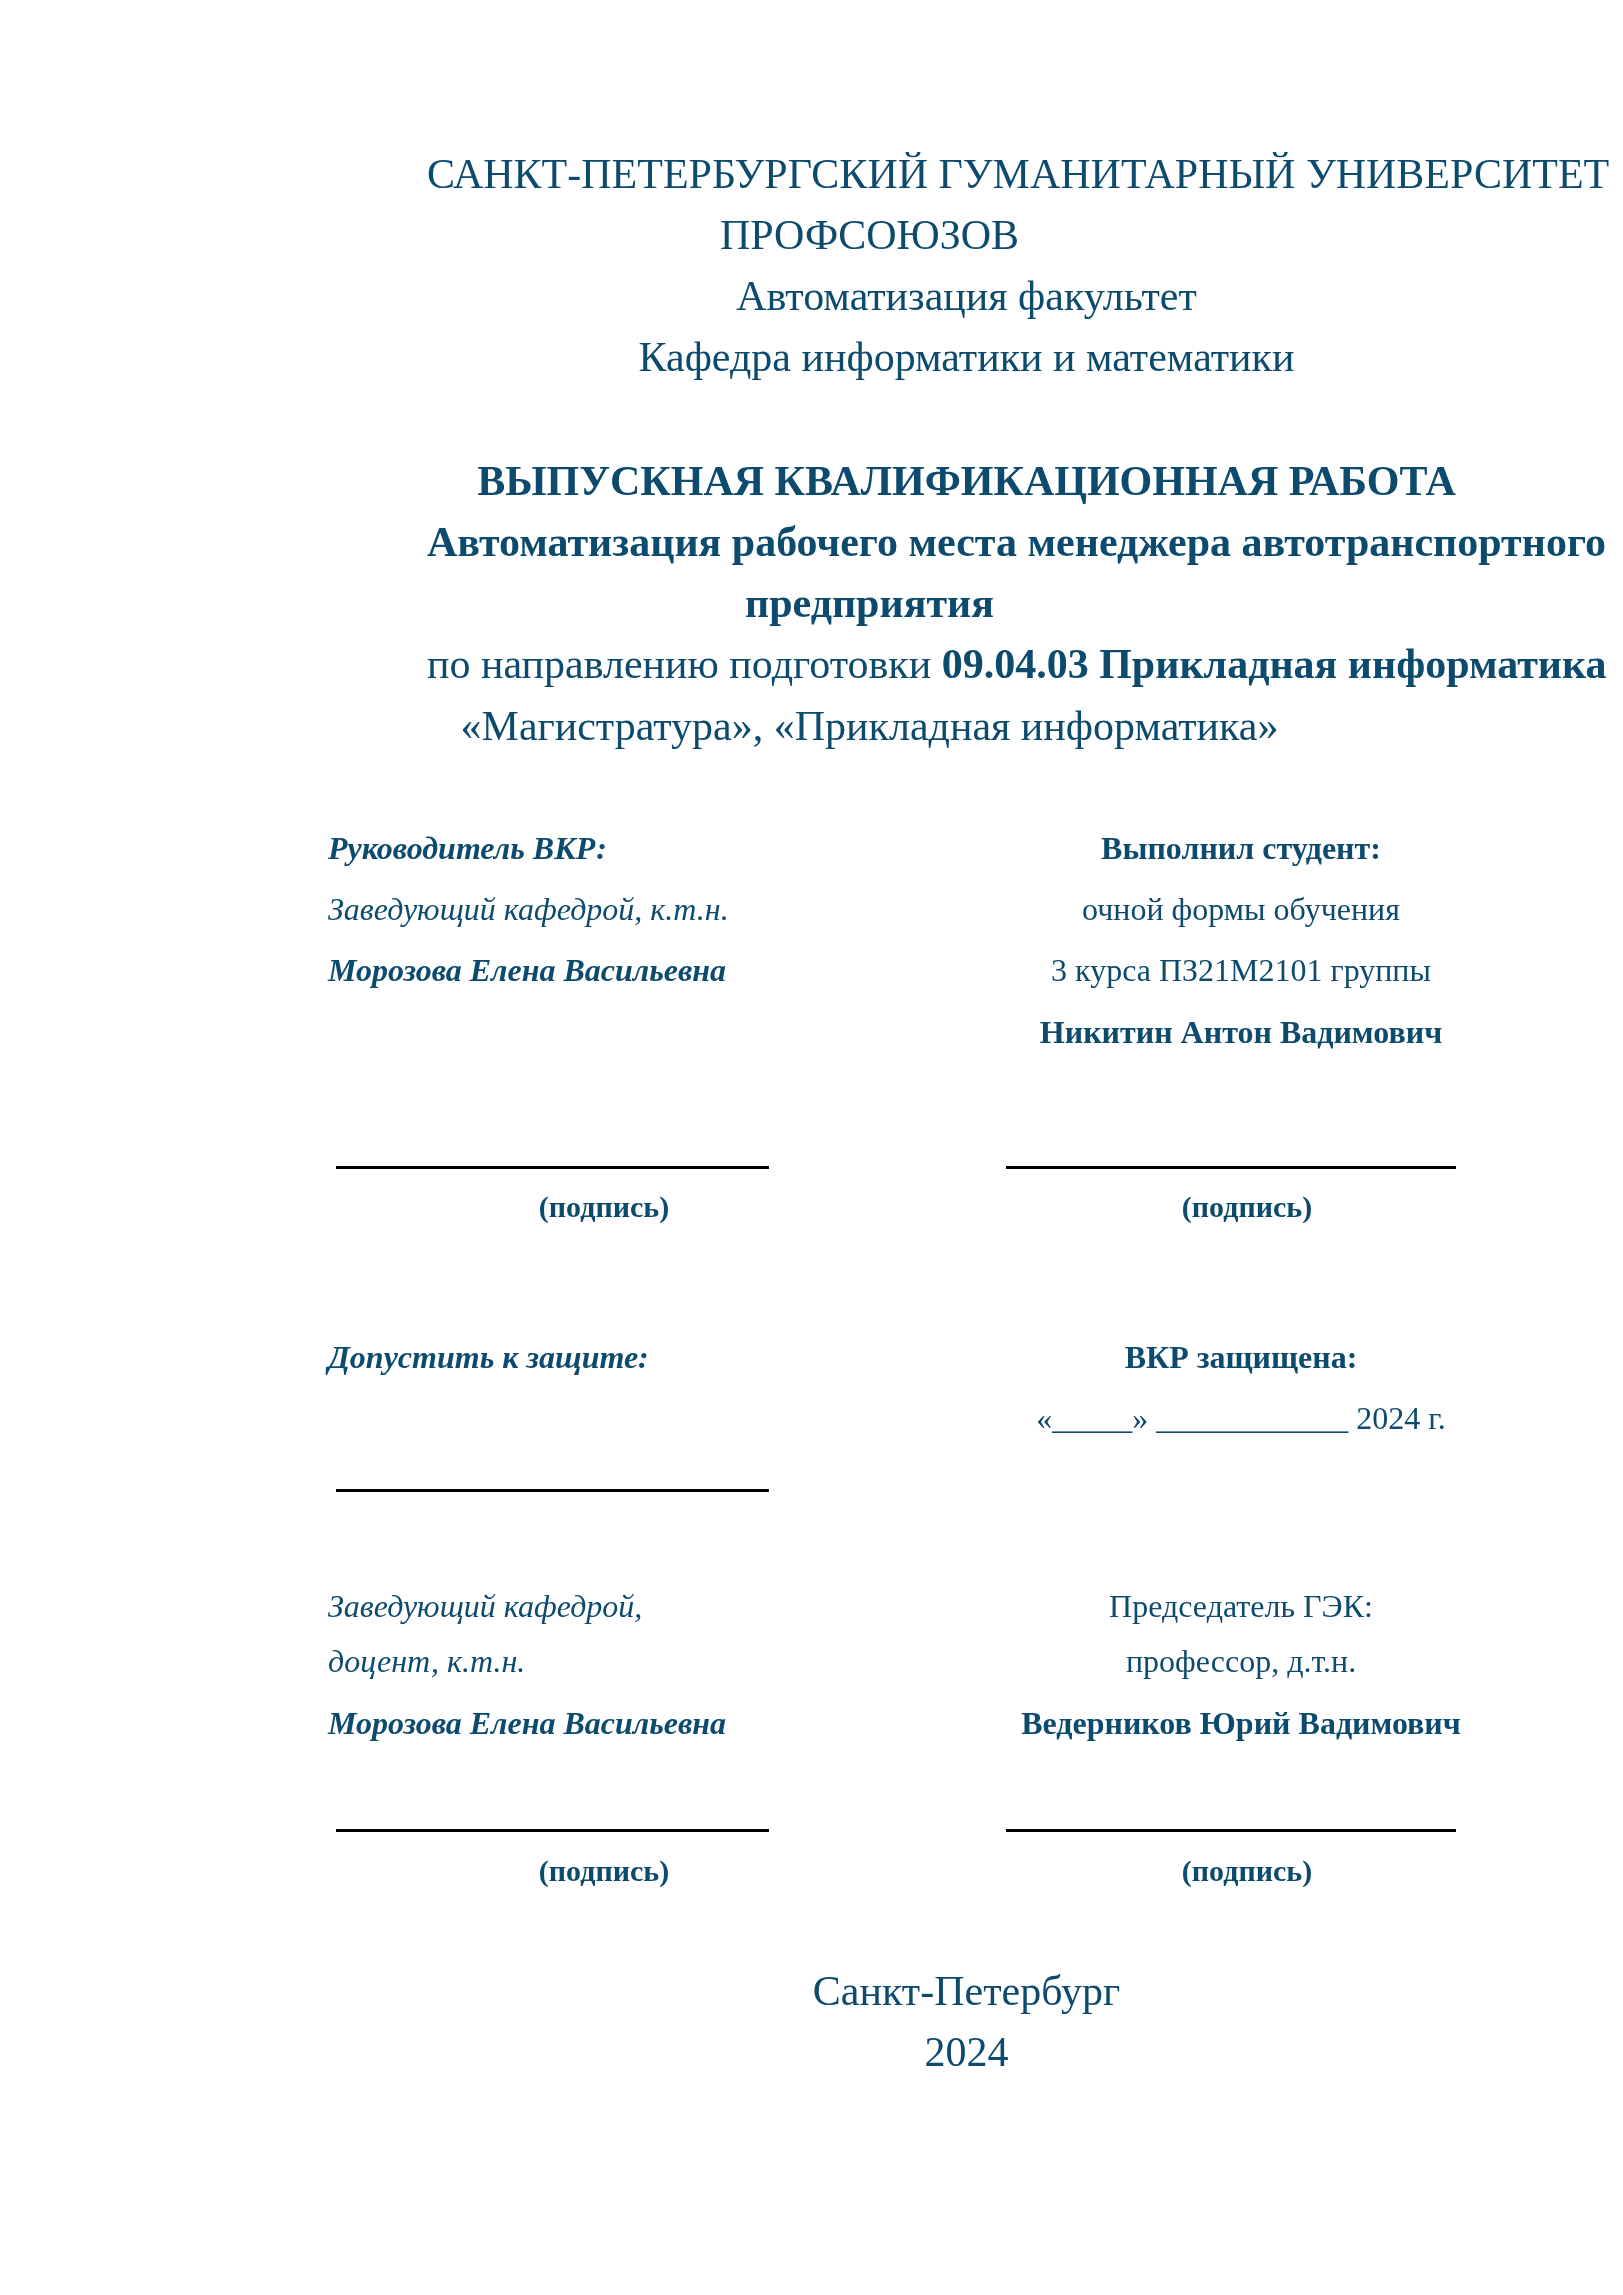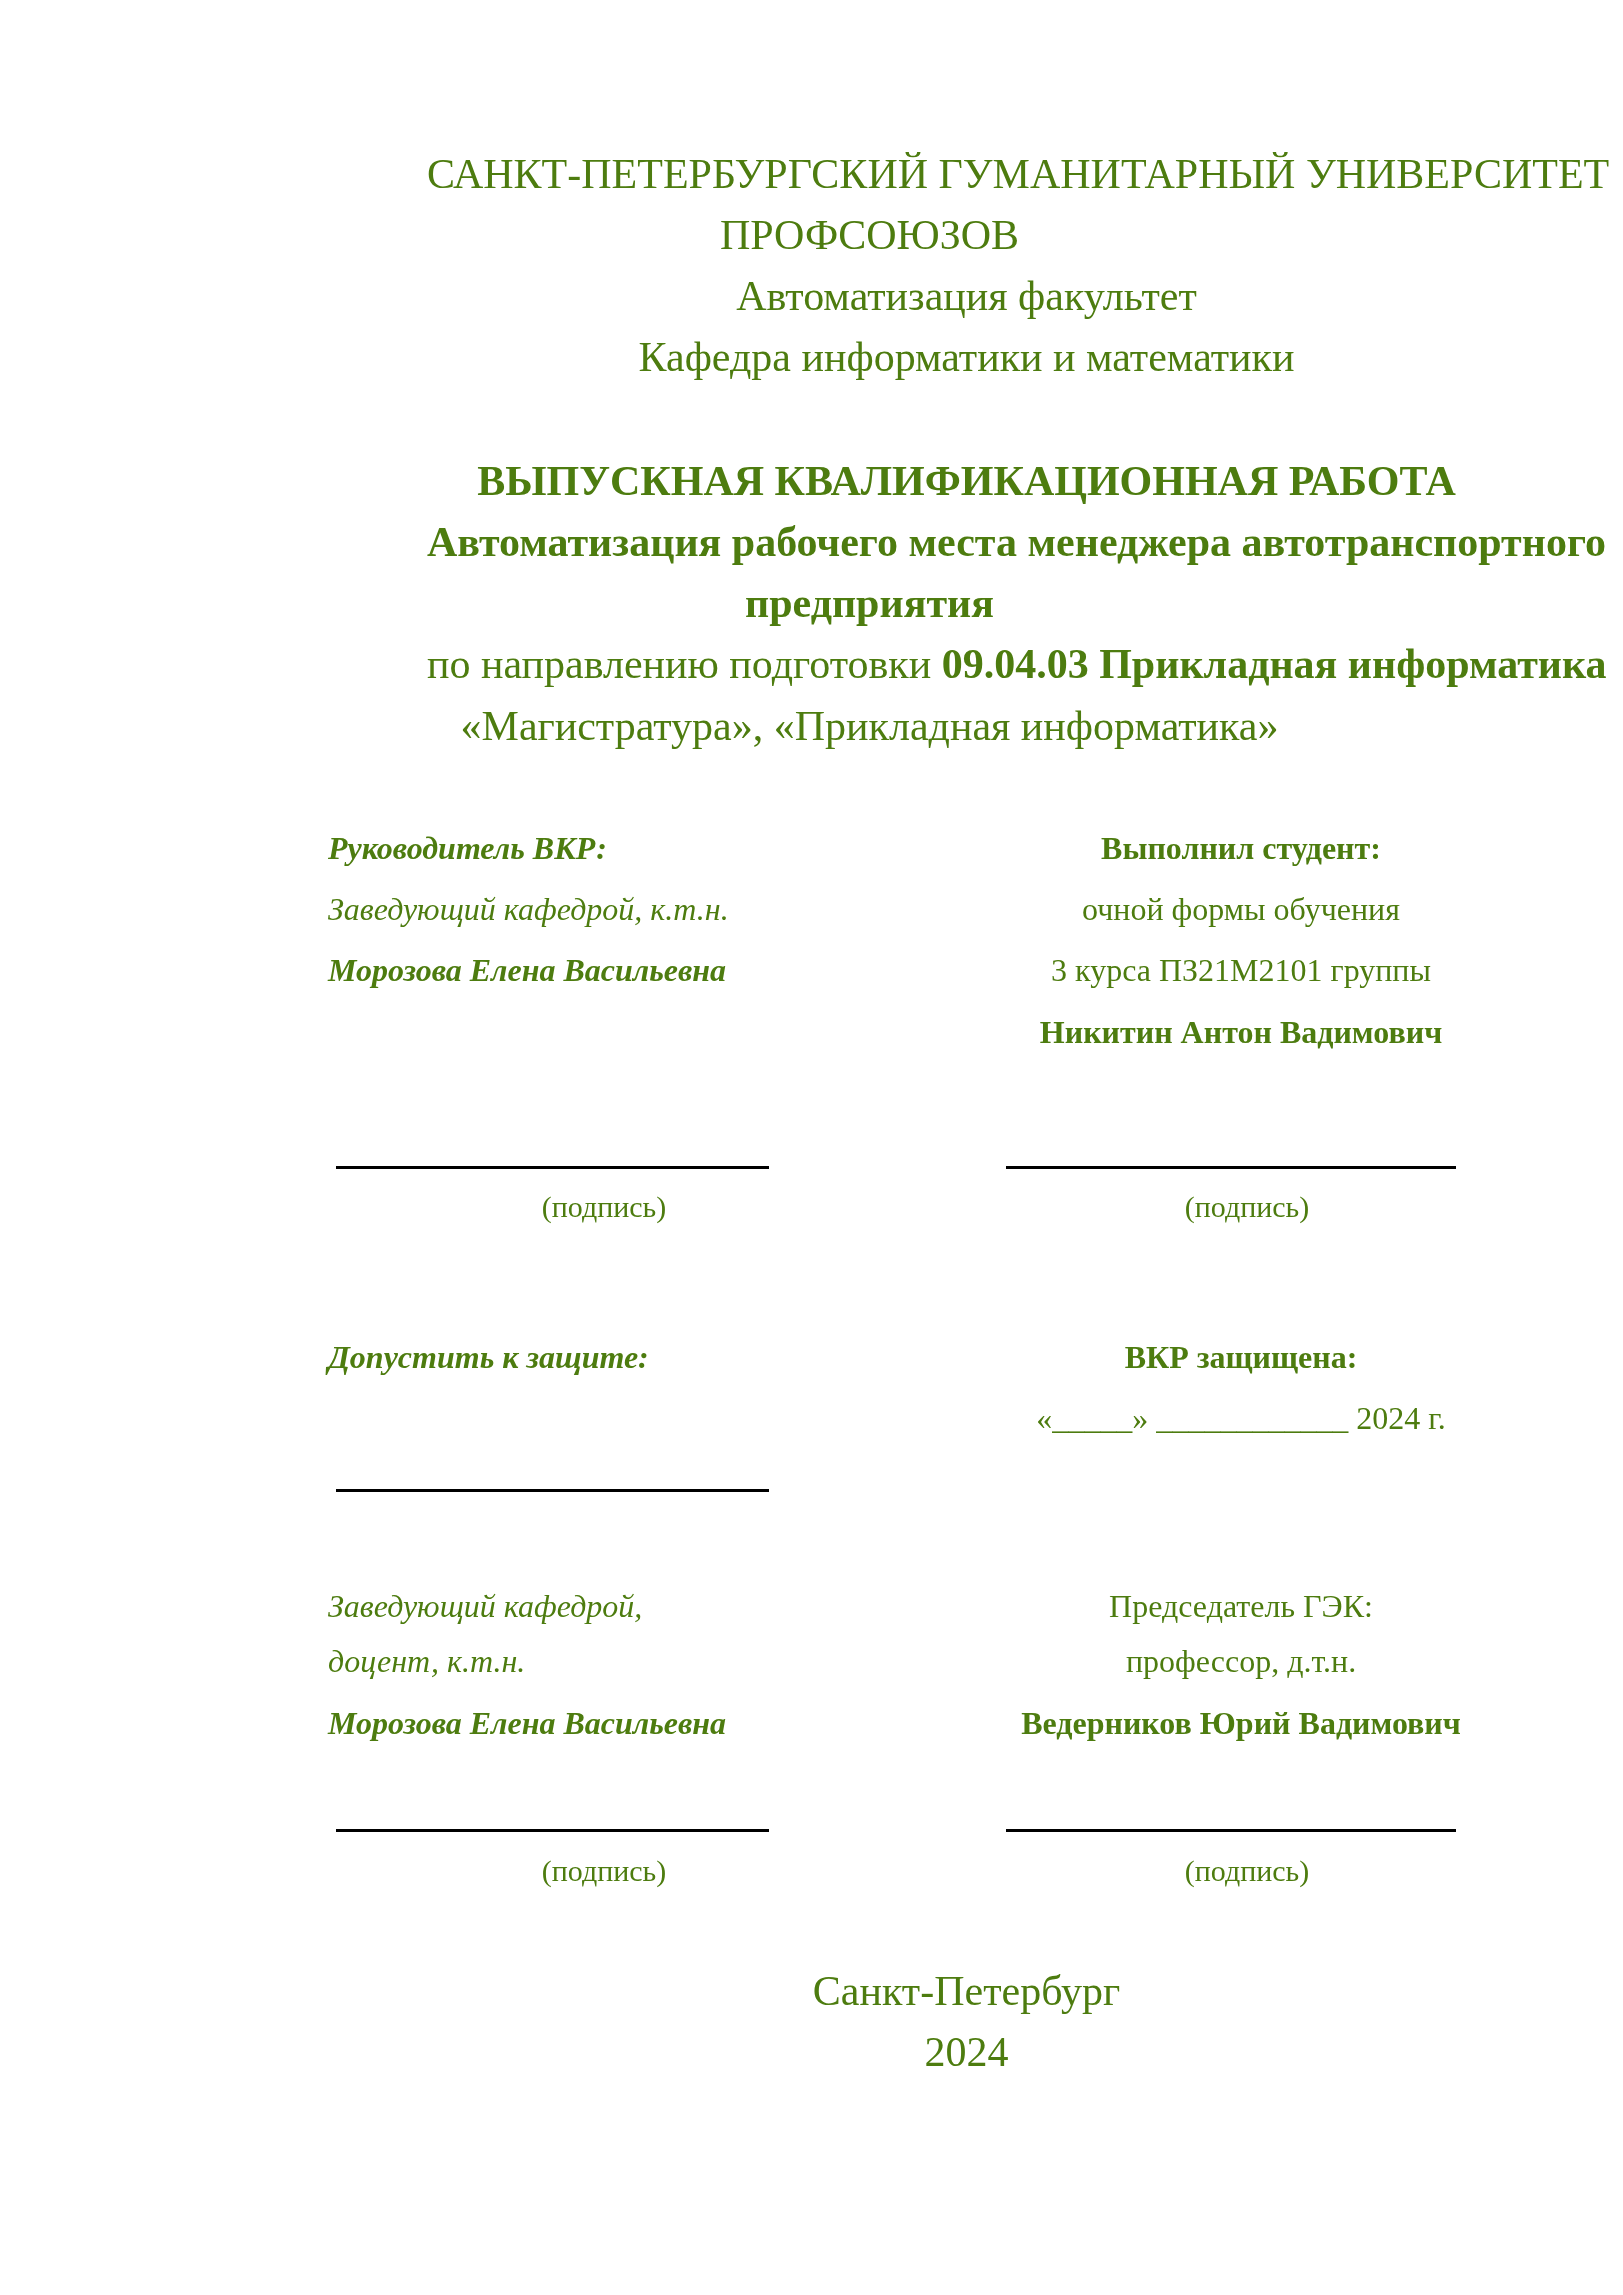--- a/index.html
+++ b/index.html
@@ -5,21 +5,21 @@
   html, body {
     margin: 0;
     padding: 0;
     background: #ffffff;
   }
   .page {
     position: relative;
     width: 1623px;
     height: 2295px;
     background: #ffffff;
-    color: #4d7c0f;
+    color: #0c4a6e;
     font-family: "Liberation Serif", "DejaVu Serif", serif;
     overflow: hidden;
   }
   .line {
     position: absolute;
     left: 330px;
     width: 1079px;
     line-height: 61px;
     font-size: 42px;
     white-space: nowrap;
@@ -51,20 +51,21 @@
     height: 0;
     border-top: 3.1px solid #000000;
   }
   .caption {
     position: absolute;
     width: 314px;
     text-align: center;
     font-size: 30px;
     line-height: 36px;
     white-space: nowrap;
+    font-weight: bold;
   }
 </style>
 </head>
 <body>
 
 <div class="page">
 
   <div class="line center first-indent" style="top:144px">САНКТ-ПЕТЕРБУРГСКИЙ ГУМАНИТАРНЫЙ УНИВЕРСИТЕТ</div>
   <div class="line center" style="top:205px">ПРОФСОЮЗОВ</div>
   <div class="line center first-indent" style="top:266px">Автоматизация факультет</div>

